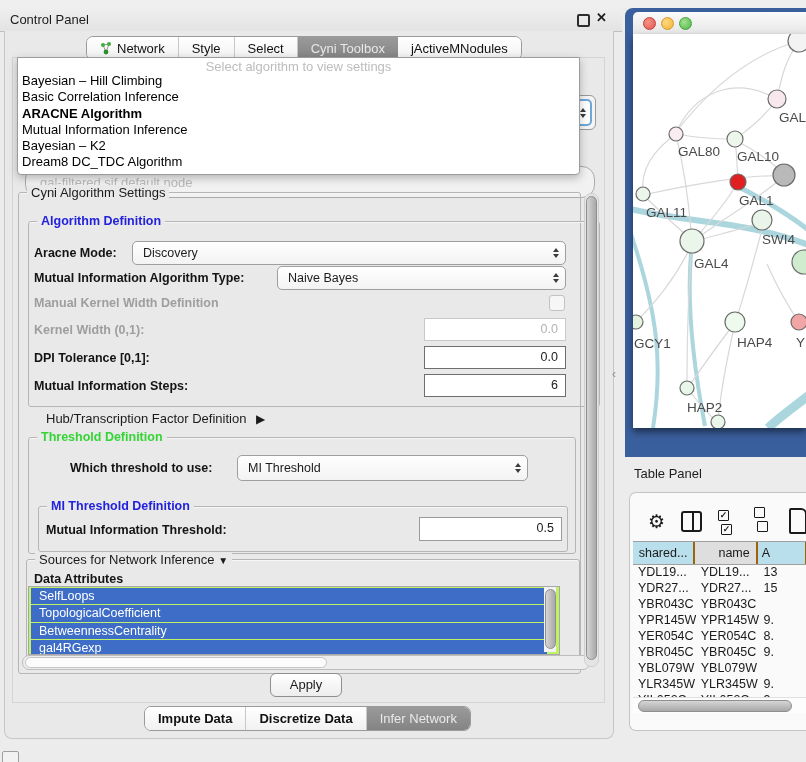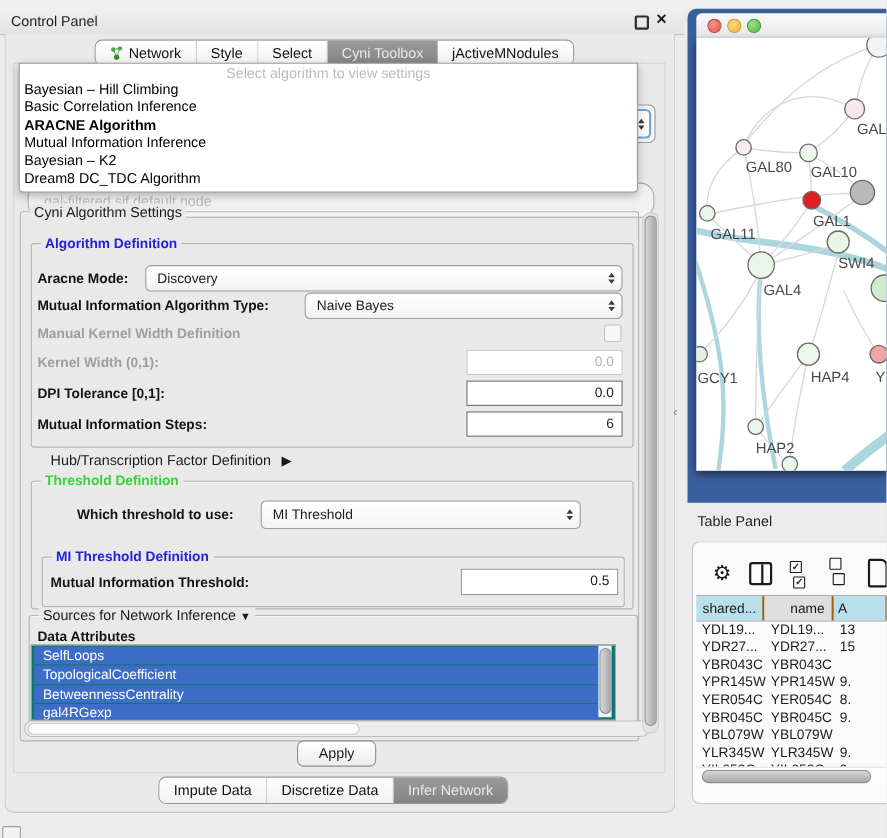--- a/index.html
+++ b/index.html
@@ -17,21 +17,21 @@
   .content-border{left:12px;top:57px;width:591px;height:644px;border:1px solid #d4d4d4;background:#e9e9e9;}
   
   .tabrow{left:86px;top:36px;height:22px;display:flex;background:#fdfdfd;border:1px solid #9a9a9a;
           border-radius:7px;overflow:hidden;}
   .tab{display:flex;align-items:center;gap:5px;padding:0 13px;font-size:13px;color:#111;
        border-right:1px solid #c8c8c8;background:linear-gradient(#ffffff,#f1f1f1);}
   .tab:last-child{border-right:none;}
   .tab.sel{background:linear-gradient(#9a9a9a,#848484);color:#e9e9e9;border-right:none;}
   .bottom-tabrow{left:144px;top:706px;height:23px;display:flex;background:#fdfdfd;border:1px solid #9a9a9a;
           border-radius:7px;overflow:hidden;}
-  .bottom-tabrow .tab{font-weight:normal;font-size:13px;}
+  .bottom-tabrow .tab{font-weight:bold;font-size:13px;}
   .bottom-tabrow .tab.sel{font-weight:normal;}
   
   .group{border:1px solid #b5b5b5;border-radius:3px;box-shadow:inset 0 1px 0 #f6f6f6;}
   .glabel{position:absolute;top:-8px;left:8px;background:#e9e9e9;padding:0 4px;font-weight:bold;font-size:12.5px;}
   .lbl{font-weight:bold;font-size:12.5px;color:#141414;white-space:nowrap;}
   .lbl.dis{color:#9e9e9e;}
   .field{background:#fff;border:1px solid #6e6e6e;font-size:12.5px;text-align:right;
          padding:3px 7px 0 6px;box-sizing:border-box;}
   .field.dis{border:1px solid #c9c9c9;color:#b3b3b3;}
   .combo{background:linear-gradient(#ffffff,#f3f3f3);border:1px solid #9f9f9f;border-radius:5px;
@@ -42,21 +42,21 @@
   .tri-down{width:0;height:0;border-left:3.5px solid transparent;border-right:3.5px solid transparent;border-top:4.5px solid #3c3c3c;}
   .checkbox{width:14px;height:14px;background:#f6f6f6;border:1px solid #c2c2c2;border-radius:3px;}
   
   .dropdown{left:17px;top:57px;width:561px;height:116px;background:#fff;border:1px solid #9c9c9c;
             border-radius:0 0 4px 4px;box-shadow:0 3px 8px rgba(0,0,0,.25);}
   .dd-prompt{position:absolute;top:1px;left:0;width:100%;text-align:center;color:#bcbcbc;font-size:13px;}
   .dd-items{position:absolute;top:15px;left:4px;right:4px;}
   .dd-item{height:16.3px;line-height:16.3px;font-size:13px;color:#000;white-space:nowrap;}
   .dd-item.sel{font-weight:bold;}
   
-  .attr-list{left:28px;top:586px;width:530px;height:67px;background:#0f766e;border:1px solid #a7a7a7;overflow:hidden;}
+  .attr-list{left:28px;top:586px;width:530px;height:67px;background:#bef264;border:1px solid #a7a7a7;overflow:hidden;}
   .attr-item{height:16.3px;line-height:16.3px;color:#fff;padding-left:8px;margin:1px 12px 0 2px;font-size:12.5px;}
   
   .sb-track-v{background:#e4e4e4;border:1px solid #d0d0d0;border-radius:7px;}
   .sb-thumb{background:linear-gradient(90deg,#d6d6d6,#a8a8a8);border:1px solid #8f8f8f;border-radius:6px;}
   .sb-thumb-h{background:linear-gradient(#d6d6d6,#a8a8a8);border:1px solid #8f8f8f;border-radius:6px;}
   .hscroll{border:1px solid #bdbdbd;border-radius:7px;background:#ededed;}
   .btn{background:linear-gradient(#ffffff,#ededed);border:1px solid #8f8f8f;border-radius:6px;
        font-size:13px;text-align:center;}
   
   .net-window{left:625px;top:8px;width:181px;height:449px;background:#3a5f9d;border-radius:8px 0 0 0;}
@@ -144,21 +144,21 @@
       <div class="dd-item">Mutual Information Inference</div>
       <div class="dd-item">Bayesian – K2</div>
       <div class="dd-item">Dream8 DC_TDC Algorithm</div>
     </div>
 </div>
 
 <div class="abs group" style="left:18px;top:192px;width:561px;height:480px;">
   <span class="glabel" style="font-weight:normal;font-size:13px;">Cyni Algorithm Settings</span>
 </div>
 
-<div class="abs group" style="left:28px;top:221px;width:546px;height:184px;">
+<div class="abs group" style="left:28px;top:221px;width:546px;height:184px;padding-left:24px;">
   <span class="glabel" style="color:#2222dd;">Algorithm Definition</span>
 </div>
 <span class="abs lbl" style="left:34px;top:246px;">Aracne Mode:</span>
 <div class="abs combo" style="left:132px;top:241px;width:434px;height:24px;">
   <span>Discovery</span>
   <span class="spin">
       <span class="tri-up"></span>
       <span class="tri-down"></span>
     </span>
 </div>

